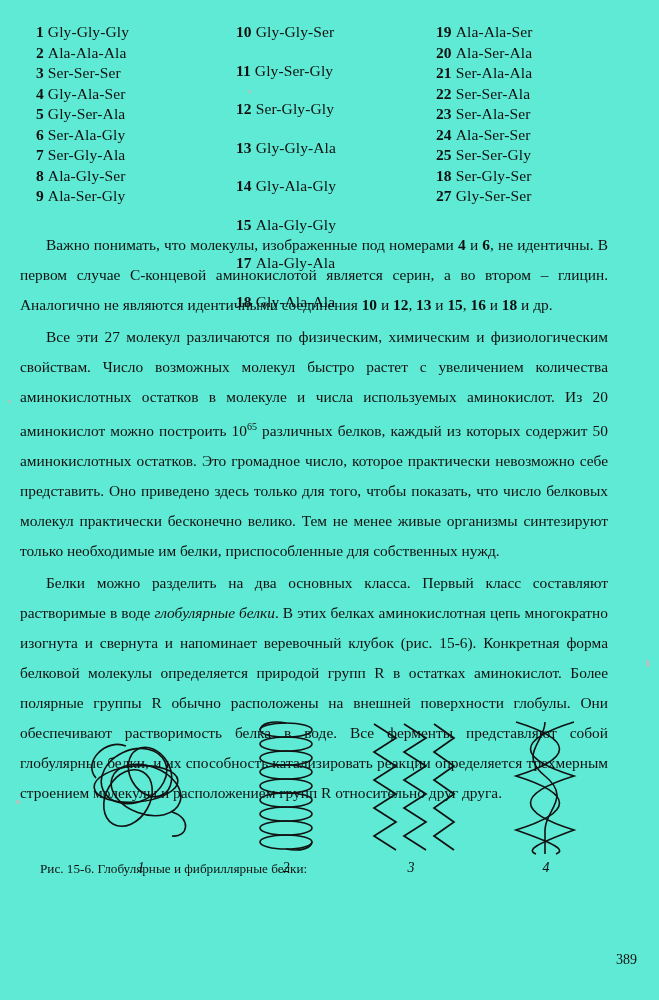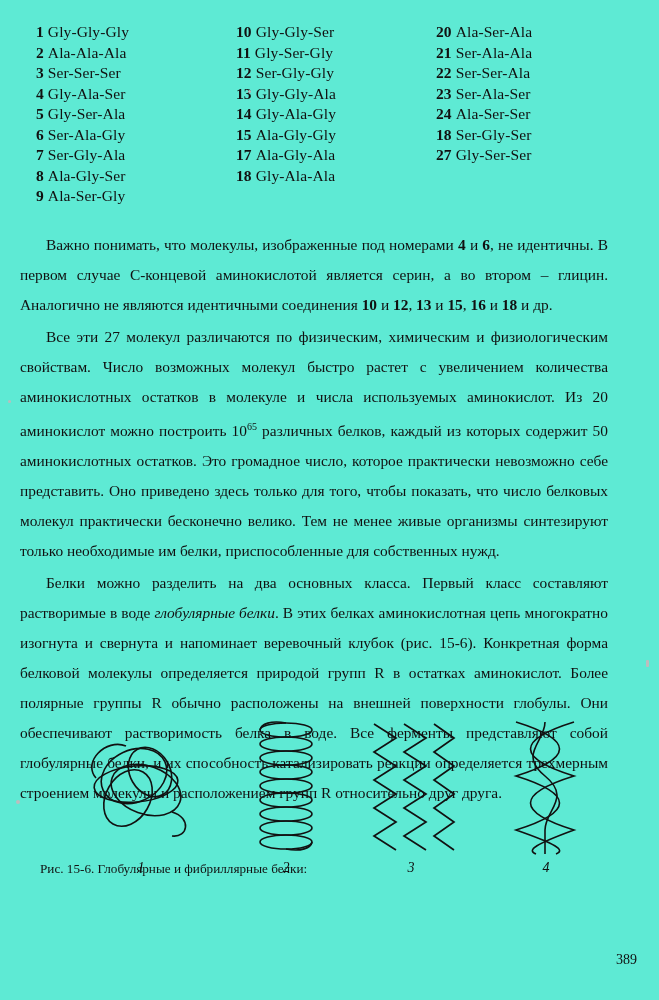--- a/index.html
+++ b/index.html
@@ -31,21 +31,21 @@
     width: 590px;
     display: flex;
     flex-direction: row;
     gap: 0px;
   }
   .peptide-col {
     display: flex;
     flex-direction: column;
   }
   .peptide-col.c1 { width: 200px; }
-  .peptide-col.c2 { width: 200px; }
+  .peptide-col.c2 { width: 200px; gap: 18px; }
   .peptide-col.c3 { width: 190px; }
   .peptide-item {
     font-size: 15.5px;
     line-height: 20.5px;
     letter-spacing: 0.1px;
     white-space: nowrap;
   }
   .peptide-num {
     font-weight: bold;
     margin-right: 4px;
@@ -139,25 +139,27 @@
       <div class="peptide-item"><span class="peptide-num">11</span><span class="peptide-seq">Gly-Ser-Gly</span></div>
       <div class="peptide-item"><span class="peptide-num">12</span><span class="peptide-seq">Ser-Gly-Gly</span></div>
       <div class="peptide-item"><span class="peptide-num">13</span><span class="peptide-seq">Gly-Gly-Ala</span></div>
       <div class="peptide-item"><span class="peptide-num">14</span><span class="peptide-seq">Gly-Ala-Gly</span></div>
       <div class="peptide-item"><span class="peptide-num">15</span><span class="peptide-seq">Ala-Gly-Gly</span></div>
       <div class="peptide-item"><span class="peptide-num">17</span><span class="peptide-seq">Ala-Gly-Ala</span></div>
       <div class="peptide-item"><span class="peptide-num">18</span><span class="peptide-seq">Gly-Ala-Ala</span></div>
     </div>
 
     <div class="peptide-col c3">
+      <div class="peptide-item"><span class="peptide-num">19</span><span class="peptide-seq">Ala-Ala-Ser</span></div>
       <div class="peptide-item"><span class="peptide-num">20</span><span class="peptide-seq">Ala-Ser-Ala</span></div>
       <div class="peptide-item"><span class="peptide-num">21</span><span class="peptide-seq">Ser-Ala-Ala</span></div>
       <div class="peptide-item"><span class="peptide-num">22</span><span class="peptide-seq">Ser-Ser-Ala</span></div>
       <div class="peptide-item"><span class="peptide-num">23</span><span class="peptide-seq">Ser-Ala-Ser</span></div>
       <div class="peptide-item"><span class="peptide-num">24</span><span class="peptide-seq">Ala-Ser-Ser</span></div>
+      <div class="peptide-item"><span class="peptide-num">25</span><span class="peptide-seq">Ser-Ser-Gly</span></div>
       <div class="peptide-item"><span class="peptide-num">18</span><span class="peptide-seq">Ser-Gly-Ser</span></div>
       <div class="peptide-item"><span class="peptide-num">27</span><span class="peptide-seq">Gly-Ser-Ser</span></div>
     </div>
 
   </div>
 
   <div class="body-text">
     <p><span>Важно понимать, что молекулы, изображенные под номерами </span><b>4</b><span> и </span><b>6</b><span>, не идентичны. В первом случае С-концевой аминокислотой является серин, а во втором – глицин. Аналогично не являются идентичными соединения </span><b>10</b><span> и </span><b>12</b><span>, </span><b>13</b><span> и </span><b>15</b><span>, </span><b>16</b><span> и </span><b>18</b><span> и др.</span></p>
 
     <p><span>Все эти 27 молекул различаются по физическим, химическим и физиологическим свойствам. Число возможных молекул быстро растет с увеличением количества аминокислотных остатков в молекуле и числа используемых аминокислот. Из 20 аминокислот можно построить 10</span><sup>65</sup><span> различных белков, каждый из которых содержит 50 аминокислотных остатков. Это громадное число, которое практически невозможно себе представить. Оно приведено здесь только для того, чтобы показать, что число белковых молекул практически бесконечно велико. Тем не менее живые организмы синтезируют только необходимые им белки, приспособленные для собственных нужд.</span></p>

